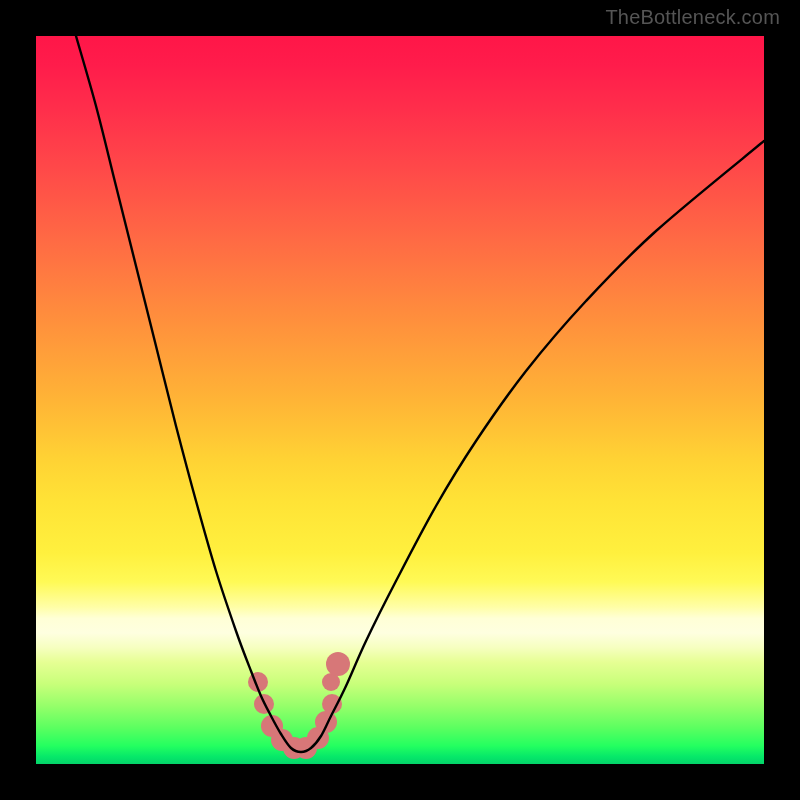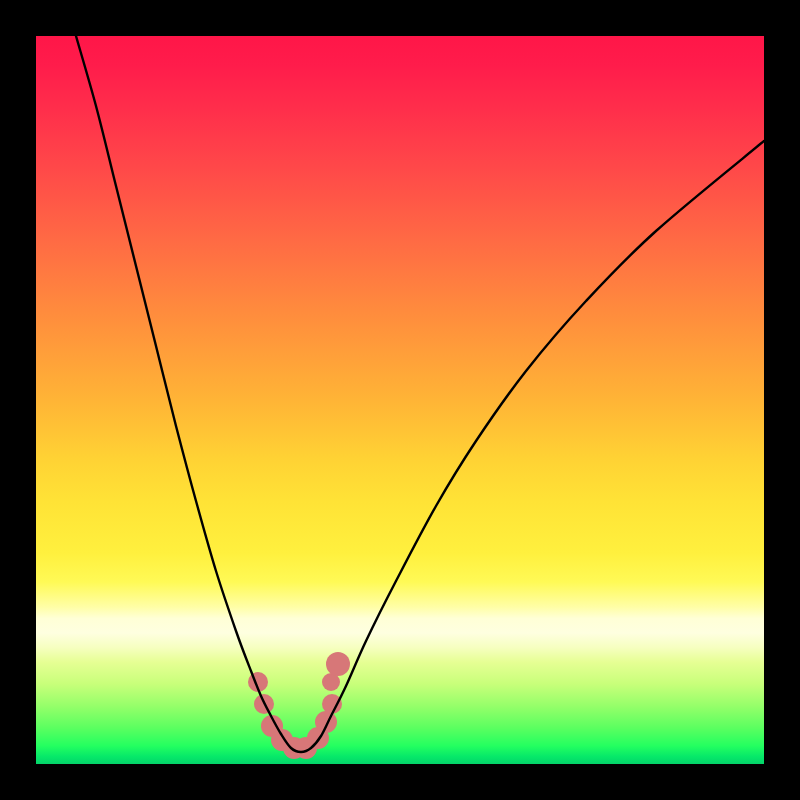--- a/index.html
+++ b/index.html
@@ -93,13 +93,14 @@
           <circle cx="270" cy="712" r="11" fill="#d77778"></circle>
           <circle cx="282" cy="702" r="11" fill="#d77778"></circle>
           <circle cx="290" cy="686" r="11" fill="#d77778"></circle>
           <circle cx="296" cy="668" r="10" fill="#d77778"></circle>
           <circle cx="295" cy="646" r="9" fill="#d77778"></circle>
           <circle cx="302" cy="628" r="12" fill="#d77778"></circle>
         </g>
       <path id="curve-path" fill="none" stroke="#000000" stroke-width="2.4" stroke-linecap="round" d="M 40 0 C 43.3 11.7, 53.3 45.0, 60 70 C 66.7 95.0, 73.3 123.3, 80 150 C 86.7 176.7, 93.3 203.3, 100 230 C 106.7 256.7, 113.3 283.3, 120 310 C 126.7 336.7, 133.3 364.2, 140 390 C 146.7 415.8, 153.3 440.8, 160 465 C 166.7 489.2, 173.3 513.3, 180 535 C 186.7 556.7, 194.2 578.3, 200 595 C 205.8 611.7, 210.8 624.2, 215 635 C 219.2 645.8, 221.7 652.5, 225 660 C 228.3 667.5, 231.7 673.7, 235 680 C 238.3 686.3, 241.7 692.7, 245 698 C 248.3 703.3, 251.7 709.0, 255 712 C 258.3 715.0, 261.7 716.0, 265 716 C 268.3 716.0, 271.7 714.7, 275 712 C 278.3 709.3, 281.7 705.3, 285 700 C 288.3 694.7, 290.8 688.3, 295 680 C 299.2 671.7, 304.2 662.5, 310 650 C 315.8 637.5, 321.7 622.5, 330 605 C 338.3 587.5, 348.3 567.5, 360 545 C 371.7 522.5, 386.7 493.3, 400 470 C 413.3 446.7, 425.0 427.5, 440 405 C 455.0 382.5, 471.7 358.3, 490 335 C 508.3 311.7, 528.3 288.3, 550 265 C 571.7 241.7, 590.3 221.7, 620 195 C 649.7 168.3, 710.0 120.0, 728 105"></path>
     </svg>
   </div>
+  <div class="watermark">TheBottleneck.com</div>
 </div>
 
 </body></html>

